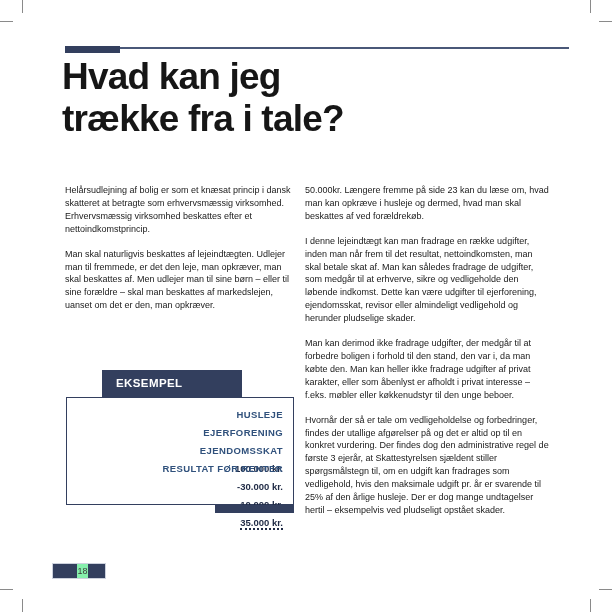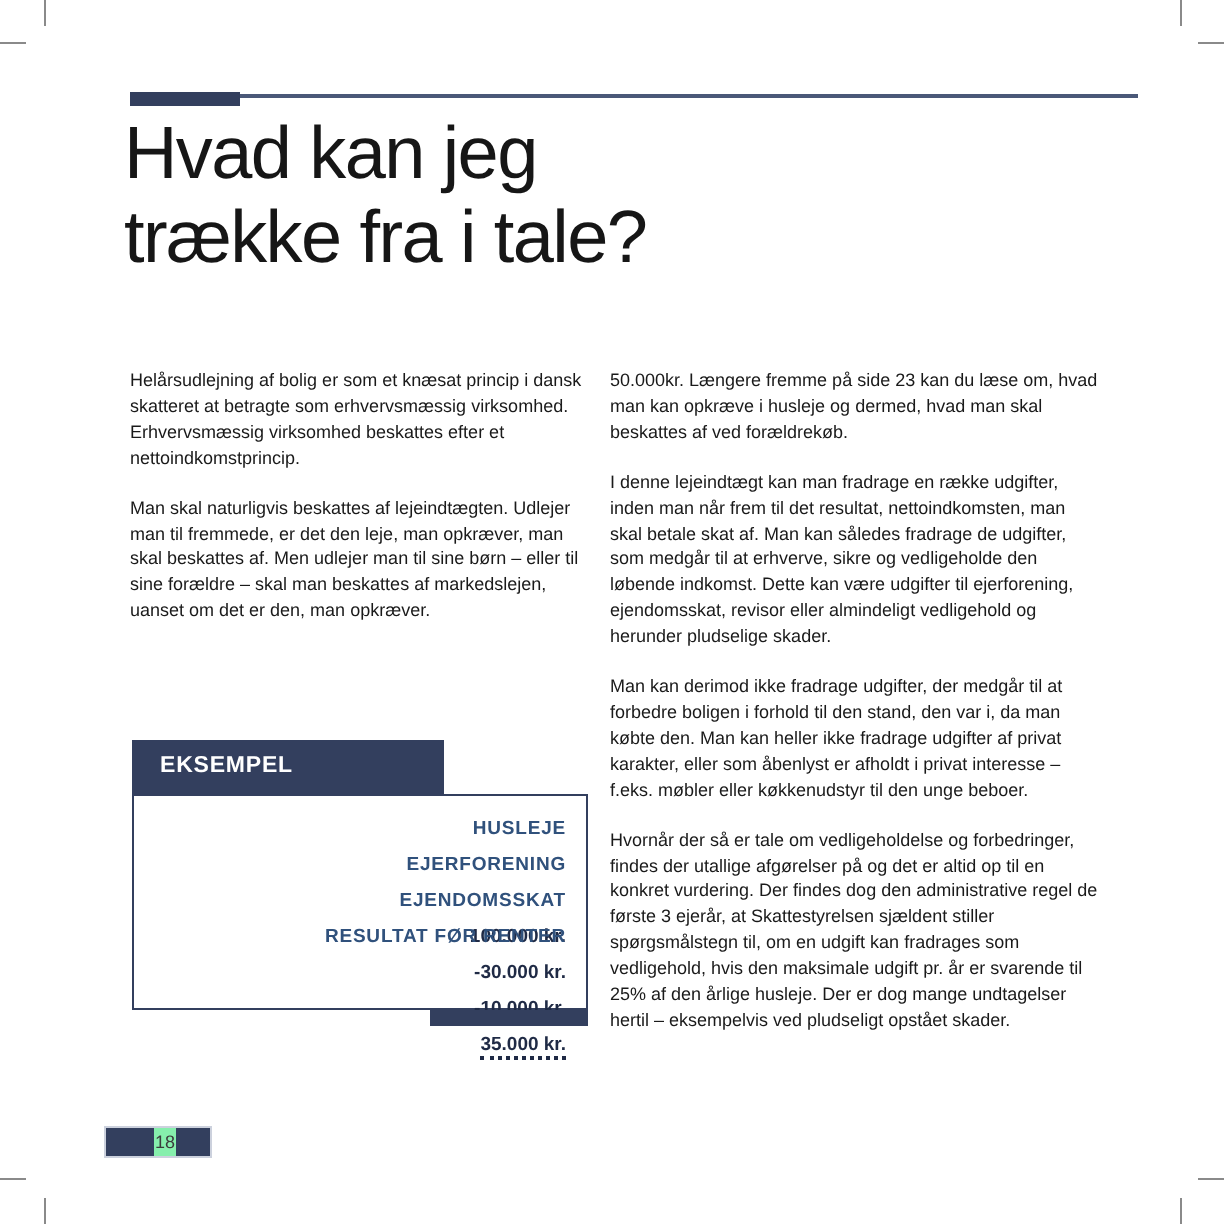--- a/index.html
+++ b/index.html
@@ -11,34 +11,34 @@
   }
   
   .crop { position:absolute; background:#8a8a8a; }
   
   .title-rule { position:absolute; left:65px; top:47px; width:504px; height:2px; background:#4a5878; }
   .title-rule-accent { position:absolute; left:65px; top:46px; width:55px; height:7px; background:#333F5E; }
   
   .page-title {
     position:absolute; left:62px; top:56px;
     font-size:37px; line-height:42px; color:#161616;
-    letter-spacing:-0.8px; font-weight:normal;
+    letter-spacing:-0.8px; font-weight:bold;
   }
   
   .col { position:absolute; top:184px; font-size:9px; line-height:12.9px; color:#1a1a1a; }
   .col p { margin:0 0 12px 0; }
   .col-left  { left:65px;  width:231px; }
   .col-right { left:305px; width:244px; }
   
   .example-box { position:absolute; left:66px; top:370px; width:228px; }
   .box-header {
-    width:156px; height:27px; box-sizing:border-box;
+    width:140px; height:27px; box-sizing:border-box;
     background:#333F5E; color:#ffffff;
     font-weight:bold; font-size:11.5px; letter-spacing:0.4px;
-    line-height:27px; padding-left:14px;
+    line-height:27px; padding-left:14px;margin-left:36px;
   }
   .box-body {
     width:228px; height:108px; box-sizing:border-box;
     border:1.5px solid #333F5E; background:#ffffff;
     padding:11px 10px 0 13px;
   }
   .box-row {
     display:flex; align-items:flex-end;
     height:18px; font-weight:bold; font-size:9.5px; line-height:11px;flex-direction:column;
   }

